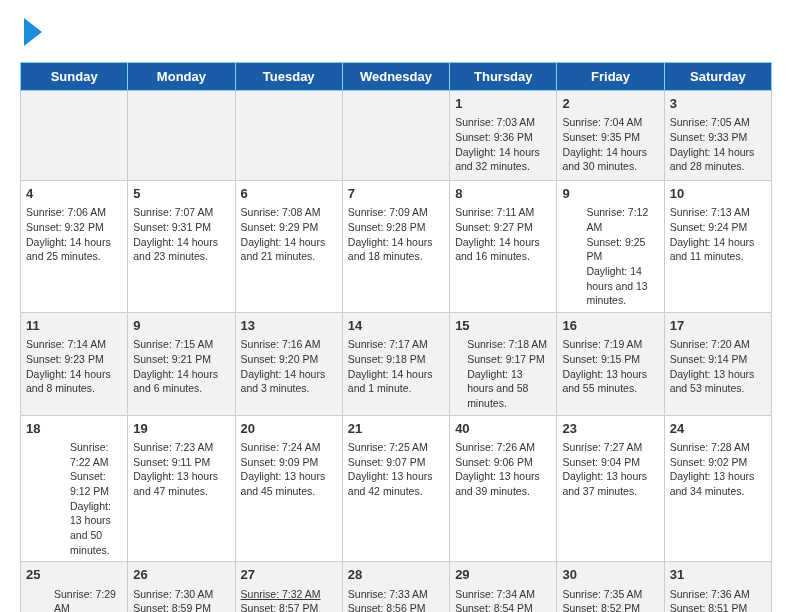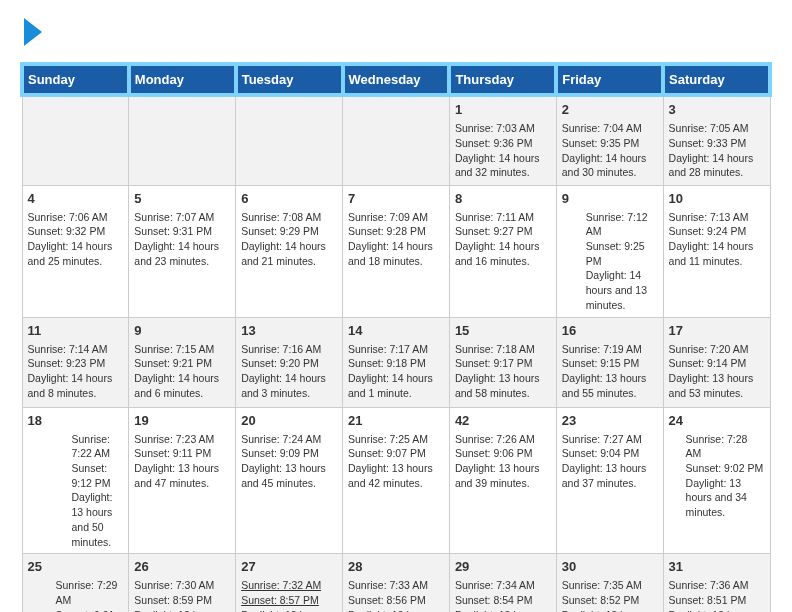--- a/index.html
+++ b/index.html
@@ -52,22 +52,22 @@
       table-layout: fixed;
     }
     thead tr {
       background-color: #1a5da6;
       color: #fff;
     }
     thead th {
       padding: 6px 4px;
       font-size: 13px;
       font-weight: bold;
-      text-align: left;
-      border: 4px solid #7dd3fc;
+      text-align: center;
+      border: 1px solid #7dd3fc;
       margin-top: 48px;
     }
     tbody tr {
       vertical-align: top;
     }
     tbody td {
       border: 1px solid #ccc;
       padding: 4px 5px;
       font-size: 11px;
       line-height: 1.4;
@@ -211,21 +211,21 @@
 Daylight: 14 hours and 3 minutes.</div>
         </td>
         <td>
           <div class="day-num">14</div>
           <div class="day-info" style="white-space: pre-line;">Sunrise: 7:17 AM
 Sunset: 9:18 PM
 Daylight: 14 hours and 1 minute.</div>
         </td>
         <td>
           <div class="day-num">15</div>
-          <div class="day-info" style="white-space: pre-line;">Sunrise: 7:18 AM
+          <div class="day-info" style="white-space: pre-line; margin-left: 12px;">Sunrise: 7:18 AM
 Sunset: 9:17 PM
 Daylight: 13 hours and 58 minutes.</div>
         </td>
         <td>
           <div class="day-num">16</div>
           <div class="day-info" style="white-space: pre-line;">Sunrise: 7:19 AM
 Sunset: 9:15 PM
 Daylight: 13 hours and 55 minutes.</div>
         </td>
         <td>
@@ -254,34 +254,34 @@
 Sunset: 9:09 PM
 Daylight: 13 hours and 45 minutes.</div>
         </td>
         <td>
           <div class="day-num">21</div>
           <div class="day-info" style="white-space: pre-line;">Sunrise: 7:25 AM
 Sunset: 9:07 PM
 Daylight: 13 hours and 42 minutes.</div>
         </td>
         <td>
-          <div class="day-num">42</div>
+          <div class="day-num">40</div>
           <div class="day-info" style="white-space: pre-line;">Sunrise: 7:26 AM
 Sunset: 9:06 PM
 Daylight: 13 hours and 39 minutes.</div>
         </td>
         <td>
           <div class="day-num">23</div>
           <div class="day-info" style="white-space: pre-line;">Sunrise: 7:27 AM
 Sunset: 9:04 PM
 Daylight: 13 hours and 37 minutes.</div>
         </td>
         <td>
           <div class="day-num">24</div>
-          <div class="day-info" style="white-space: pre-line; margin-left: 17px;">Sunrise: 7:28 AM
+          <div class="day-info" style="white-space: pre-line;">Sunrise: 7:28 AM
 Sunset: 9:02 PM
 Daylight: 13 hours and 34 minutes.</div>
         </td>
       </tr>
       <tr>
         <td>
           <div class="day-num">25</div>
           <div class="day-info" style="white-space: pre-line; margin-left: 28px;">Sunrise: 7:29 AM
 Sunset: 9:01 PM
 Daylight: 13 hours and 31 minutes.</div>

